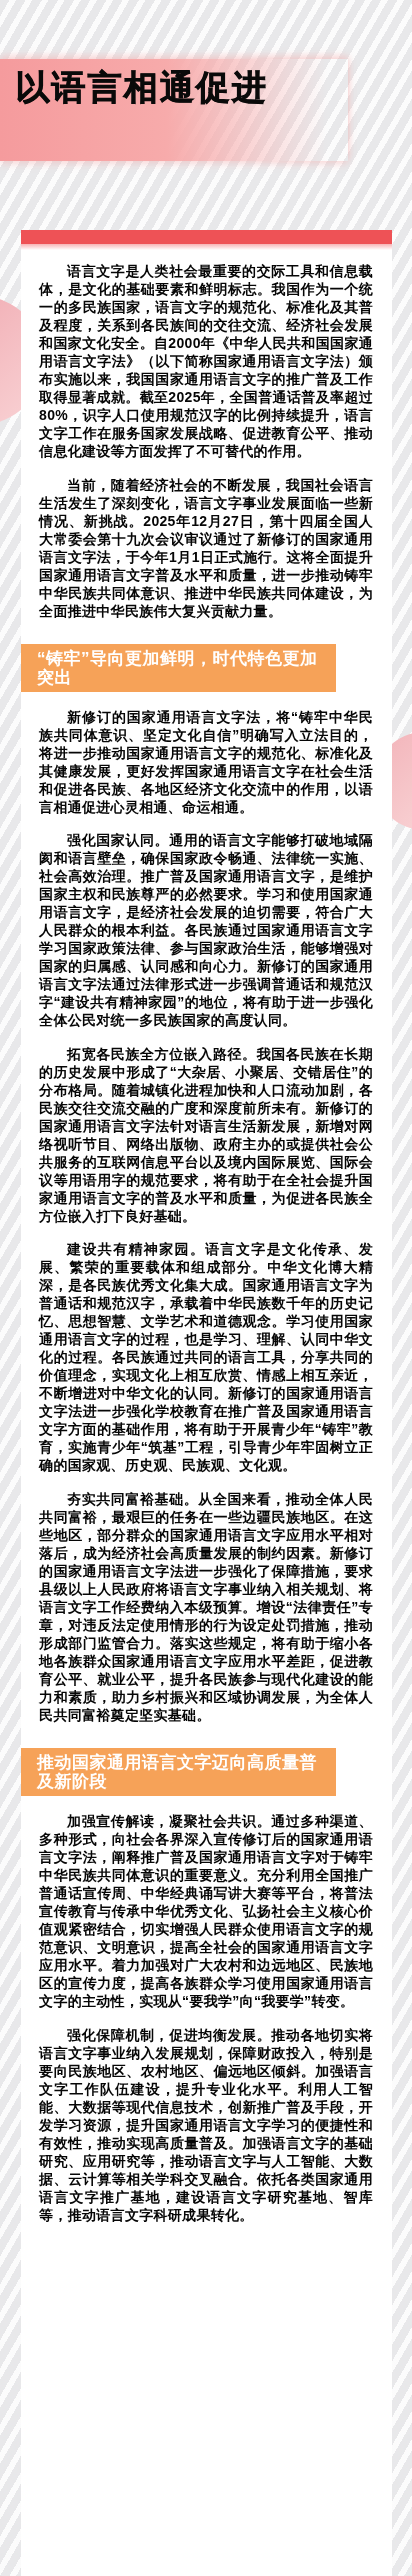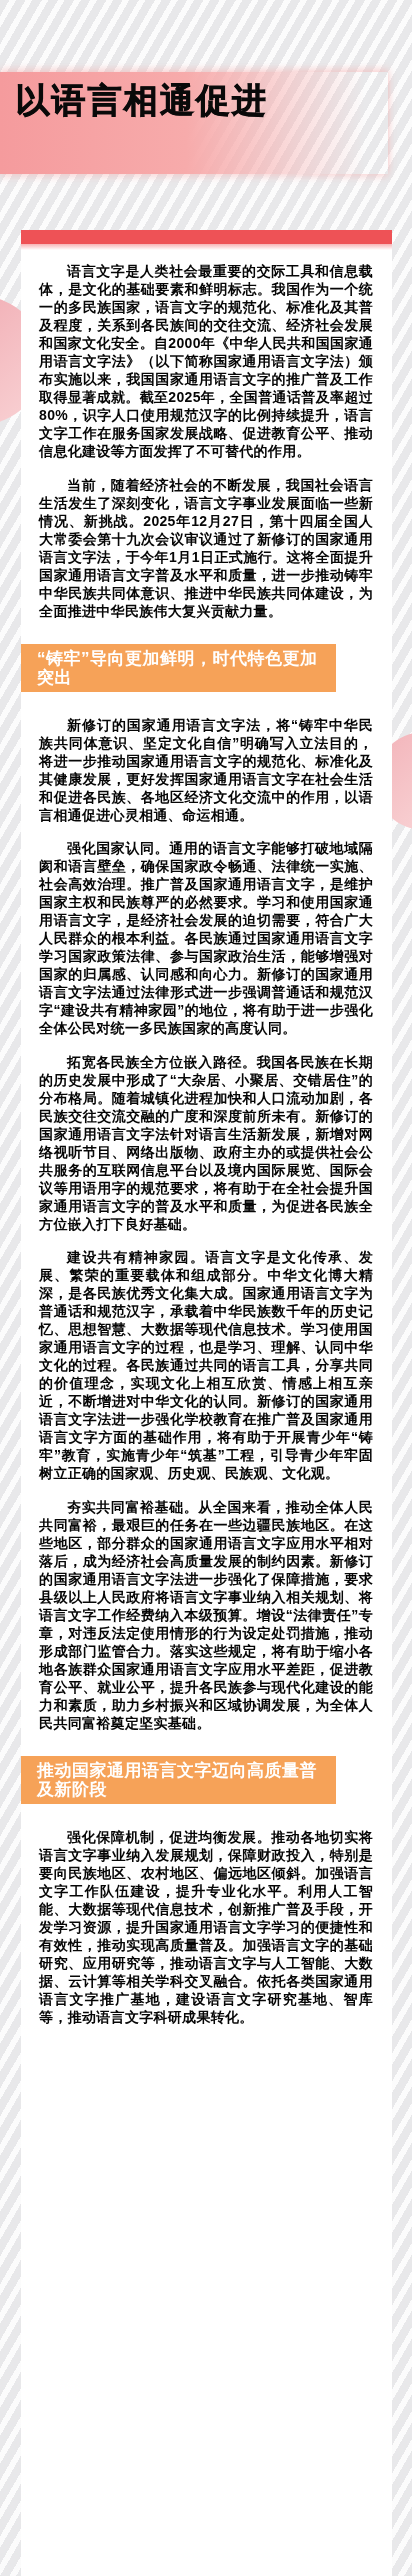--- a/index.html
+++ b/index.html
@@ -10,21 +10,21 @@
     background-image:repeating-linear-gradient(120deg,
       rgba(255,255,255,0) 0px, rgba(255,255,255,0) 8.2px,
       rgba(255,255,255,0.85) 8.2px, rgba(255,255,255,0.85) 14px);
   }
   .deco-circle{position:absolute;border-radius:50%;z-index:1;}
   .deco-circle.left{left:-85px;top:296px;width:129px;height:129px;
     background:linear-gradient(135deg,#efa3ab 0%,#f9d4d6 100%);}
   .deco-circle.right{left:375px;top:732px;width:98px;height:98px;
     background:linear-gradient(135deg,#f2b2b8 0%,#fbdcdd 100%);}
   .title-banner{
-    position:absolute;left:0;top:72px;width:388px;height:102px;z-index:3;
+    position:absolute;left:0;top:59px;width:348px;height:102px;z-index:3;
     background:linear-gradient(to right,#f59b9d 0%,#f7abab 48%,rgba(250,224,224,0) 94%);
     box-shadow:0 -3.1px 7.2px rgba(247,170,170,0.45), 0 3.1px 7.2px rgba(247,170,170,0.35);
   }
   .title-text{
     padding:6.2px 0 0 15.5px;color:#0a0a0a;
     font-size:34px;line-height:45px;font-weight:900;letter-spacing:2.1px;
     -webkit-text-stroke:0.8px #0a0a0a;
   }
   .article-card{
     position:absolute;left:20.6px;top:230px;width:371px;height:2392px;
@@ -32,21 +32,21 @@
   }
   .card-top-bar{height:14px;background:#ee5256;}
   .card-top-fade{height:5.7px;background:linear-gradient(#f7b3b5,#ffffff);}
   .card-body{padding:12.4px 18.5px 20.6px 18.5px;}
   .card-body p{
     margin:0 0 15.5px 0;
     font-size:14px;line-height:18px;font-weight:700;color:#060606;
     text-align:justify;text-indent:2em;letter-spacing:0.3px;
   }
   .card-body h2{
-    width:315px;margin:24px 0 24px -18.5px;box-sizing:border-box;
+    width:315px;margin:24px 0 16px -18.5px;box-sizing:border-box;
     background:#f6a258;color:#ffffff;
     font-size:17px;line-height:19px;font-weight:700;
     padding:5.2px 5.2px 5.2px 16.5px;letter-spacing:0.5px;
   }
 </style>
 </head>
 <body>
 
 <div class="deco-circle left"></div>
 <div class="deco-circle right"></div>
@@ -60,19 +60,20 @@
 <div class="article-card">
   <div class="card-top-bar"></div>
   <div class="card-top-fade"></div>
   <div class="card-body" id="article-body">
       <p>语言文字是人类社会最重要的交际工具和信息载体，是文化的基础要素和鲜明标志。我国作为一个统一的多民族国家，语言文字的规范化、标准化及其普及程度，关系到各民族间的交往交流、经济社会发展和国家文化安全。自2000年《中华人民共和国国家通用语言文字法》（以下简称国家通用语言文字法）颁布实施以来，我国国家通用语言文字的推广普及工作取得显著成就。截至2025年，全国普通话普及率超过80%，识字人口使用规范汉字的比例持续提升，语言文字工作在服务国家发展战略、促进教育公平、推动信息化建设等方面发挥了不可替代的作用。</p>
       <p>当前，随着经济社会的不断发展，我国社会语言生活发生了深刻变化，语言文字事业发展面临一些新情况、新挑战。2025年12月27日，第十四届全国人大常委会第十九次会议审议通过了新修订的国家通用语言文字法，于今年1月1日正式施行。这将全面提升国家通用语言文字普及水平和质量，进一步推动铸牢中华民族共同体意识、推进中华民族共同体建设，为全面推进中华民族伟大复兴贡献力量。</p>
       <h2>“铸牢”导向更加鲜明，时代特色更加突出</h2>
       <p>新修订的国家通用语言文字法，将“铸牢中华民族共同体意识、坚定文化自信”明确写入立法目的，将进一步推动国家通用语言文字的规范化、标准化及其健康发展，更好发挥国家通用语言文字在社会生活和促进各民族、各地区经济文化交流中的作用，以语言相通促进心灵相通、命运相通。</p>
       <p>强化国家认同。通用的语言文字能够打破地域隔阂和语言壁垒，确保国家政令畅通、法律统一实施、社会高效治理。推广普及国家通用语言文字，是维护国家主权和民族尊严的必然要求。学习和使用国家通用语言文字，是经济社会发展的迫切需要，符合广大人民群众的根本利益。各民族通过国家通用语言文字学习国家政策法律、参与国家政治生活，能够增强对国家的归属感、认同感和向心力。新修订的国家通用语言文字法通过法律形式进一步强调普通话和规范汉字“建设共有精神家园”的地位，将有助于进一步强化全体公民对统一多民族国家的高度认同。</p>
       <p>拓宽各民族全方位嵌入路径。我国各民族在长期的历史发展中形成了“大杂居、小聚居、交错居住”的分布格局。随着城镇化进程加快和人口流动加剧，各民族交往交流交融的广度和深度前所未有。新修订的国家通用语言文字法针对语言生活新发展，新增对网络视听节目、网络出版物、政府主办的或提供社会公共服务的互联网信息平台以及境内国际展览、国际会议等用语用字的规范要求，将有助于在全社会提升国家通用语言文字的普及水平和质量，为促进各民族全方位嵌入打下良好基础。</p>
-      <p>建设共有精神家园。语言文字是文化传承、发展、繁荣的重要载体和组成部分。中华文化博大精深，是各民族优秀文化集大成。国家通用语言文字为普通话和规范汉字，承载着中华民族数千年的历史记忆、思想智慧、大数据等现代信息技术。学习使用国家通用语言文字的过程，也是学习、理解、认同中华文化的过程。各民族通过共同的语言工具，分享共同的价值理念，实现文化上相互欣赏、情感上相互亲近，不断增进对中华文化的认同。新修订的国家通用语言文字法进一步强化学校教育在推广普及国家通用语言文字方面的基础作用，将有助于开展青少年“铸牢”教育，实施青少年“筑基”工程，引导青少年牢固树立正确的国家观、历史观、民族观、文化观。</p>
+      <p>建设共有精神家园。语言文字是文化传承、发展、繁荣的重要载体和组成部分。中华文化博大精深，是各民族优秀文化集大成。国家通用语言文字为普通话和规范汉字，承载着中华民族数千年的历史记忆、思想智慧、文学艺术和道德观念。学习使用国家通用语言文字的过程，也是学习、理解、认同中华文化的过程。各民族通过共同的语言工具，分享共同的价值理念，实现文化上相互欣赏、情感上相互亲近，不断增进对中华文化的认同。新修订的国家通用语言文字法进一步强化学校教育在推广普及国家通用语言文字方面的基础作用，将有助于开展青少年“铸牢”教育，实施青少年“筑基”工程，引导青少年牢固树立正确的国家观、历史观、民族观、文化观。</p>
       <p>夯实共同富裕基础。从全国来看，推动全体人民共同富裕，最艰巨的任务在一些边疆民族地区。在这些地区，部分群众的国家通用语言文字应用水平相对落后，成为经济社会高质量发展的制约因素。新修订的国家通用语言文字法进一步强化了保障措施，要求县级以上人民政府将语言文字事业纳入相关规划、将语言文字工作经费纳入本级预算。增设“法律责任”专章，对违反法定使用情形的行为设定处罚措施，推动形成部门监管合力。落实这些规定，将有助于缩小各地各族群众国家通用语言文字应用水平差距，促进教育公平、就业公平，提升各民族参与现代化建设的能力和素质，助力乡村振兴和区域协调发展，为全体人民共同富裕奠定坚实基础。</p>
       <h2>推动国家通用语言文字迈向高质量普及新阶段</h2>
+      <p>加强宣传解读，凝聚社会共识。通过多种渠道、多种形式，向社会各界深入宣传修订后的国家通用语言文字法，阐释推广普及国家通用语言文字对于铸牢中华民族共同体意识的重要意义。充分利用全国推广普通话宣传周、中华经典诵写讲大赛等平台，将普法宣传教育与传承中华优秀文化、弘扬社会主义核心价值观紧密结合，切实增强人民群众使用语言文字的规范意识、文明意识，提高全社会的国家通用语言文字应用水平。着力加强对广大农村和边远地区、民族地区的宣传力度，提高各族群众学习使用国家通用语言文字的主动性，实现从“要我学”向“我要学”转变。</p>
       <p>强化保障机制，促进均衡发展。推动各地切实将语言文字事业纳入发展规划，保障财政投入，特别是要向民族地区、农村地区、偏远地区倾斜。加强语言文字工作队伍建设，提升专业化水平。利用人工智能、大数据等现代信息技术，创新推广普及手段，开发学习资源，提升国家通用语言文字学习的便捷性和有效性，推动实现高质量普及。加强语言文字的基础研究、应用研究等，推动语言文字与人工智能、大数据、云计算等相关学科交叉融合。依托各类国家通用语言文字推广基地，建设语言文字研究基地、智库等，推动语言文字科研成果转化。</p>
     </div>
 </div>
 
 
 </body></html>

